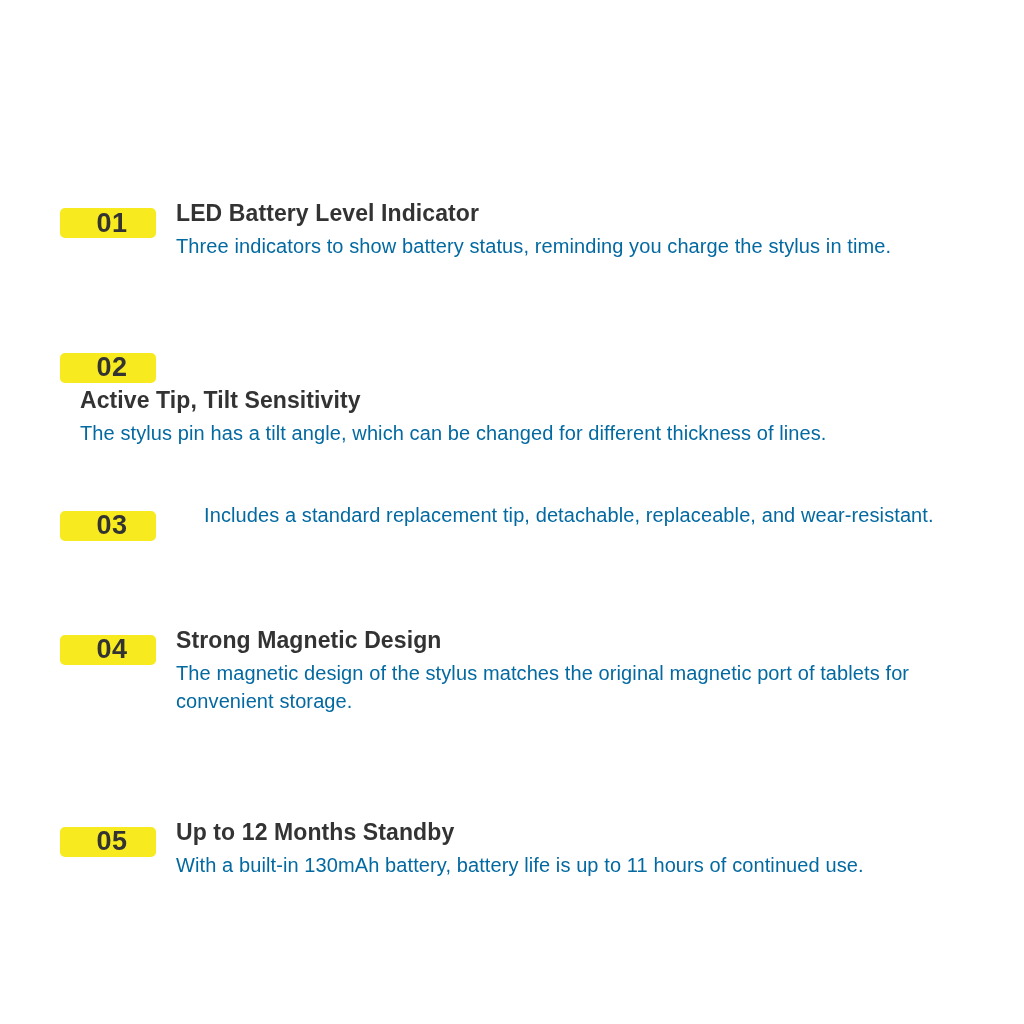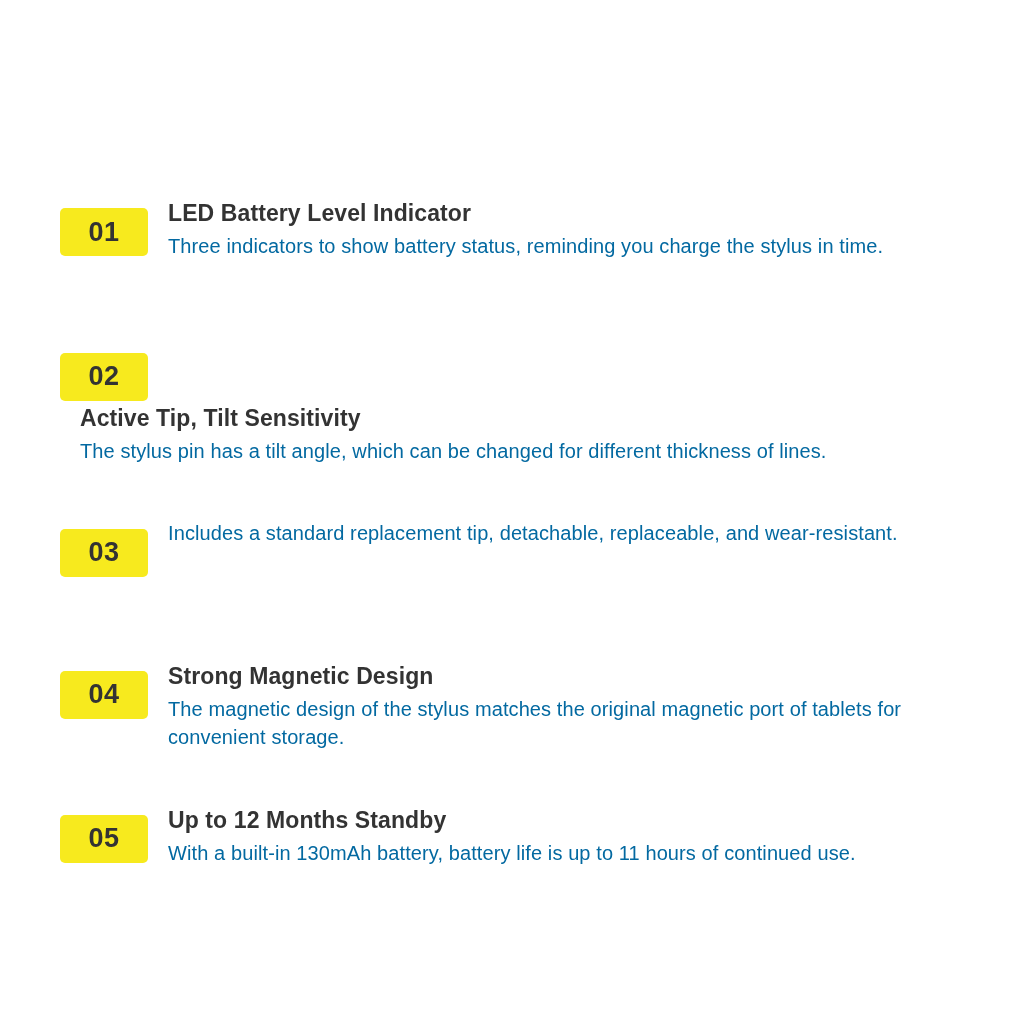--- a/index.html
+++ b/index.html
@@ -25,27 +25,28 @@
     display: flex;
     flex-direction: column;
   }
   .feature-row {
     display: flex;
     align-items: flex-start;
   }
   .badge {
     flex: 0 0 auto;
     width: 88px;
-    height: 48px;
+    height: 30px;
     background: #f7ea1e;
     border-radius: 5px;
     display: flex;
     align-items: center;
     justify-content: center;
     margin-top: 12px;
+    padding-left: 8px;
   }
   .badge-text {
     font-size: 27px;
     font-weight: bold;
     color: #333333;
     letter-spacing: 0.5px;
     line-height: 1;
   }
   .feature-text {
     margin-left: 20px;
@@ -63,23 +64,23 @@
     font-size: 20px;
     color: #0369a1;
     line-height: 1.42;
     margin: 0;
     max-width: 800px;
     letter-spacing: 0.1px;
   }
   
   .row-1 { margin-bottom: 80px; }
   .row-2 { margin-bottom: 51px; flex-direction: column; }
-  .row-3 { margin-bottom: 82px; }
+  .row-3 { margin-bottom: 82px; gap: 28px; }
   .row-4 { margin-bottom: 51px; justify-content: flex-end; }
-  .row-5 { margin-bottom: 0; }
+  .row-5 { margin-bottom: 0; margin-top: 48px; }
 </style>
 </head>
 <body>
 
 <div class="page">
   <div class="feature-list">
 
     <div class="feature-row row-1">
       <div class="badge">
         <span class="badge-text">01</span>

